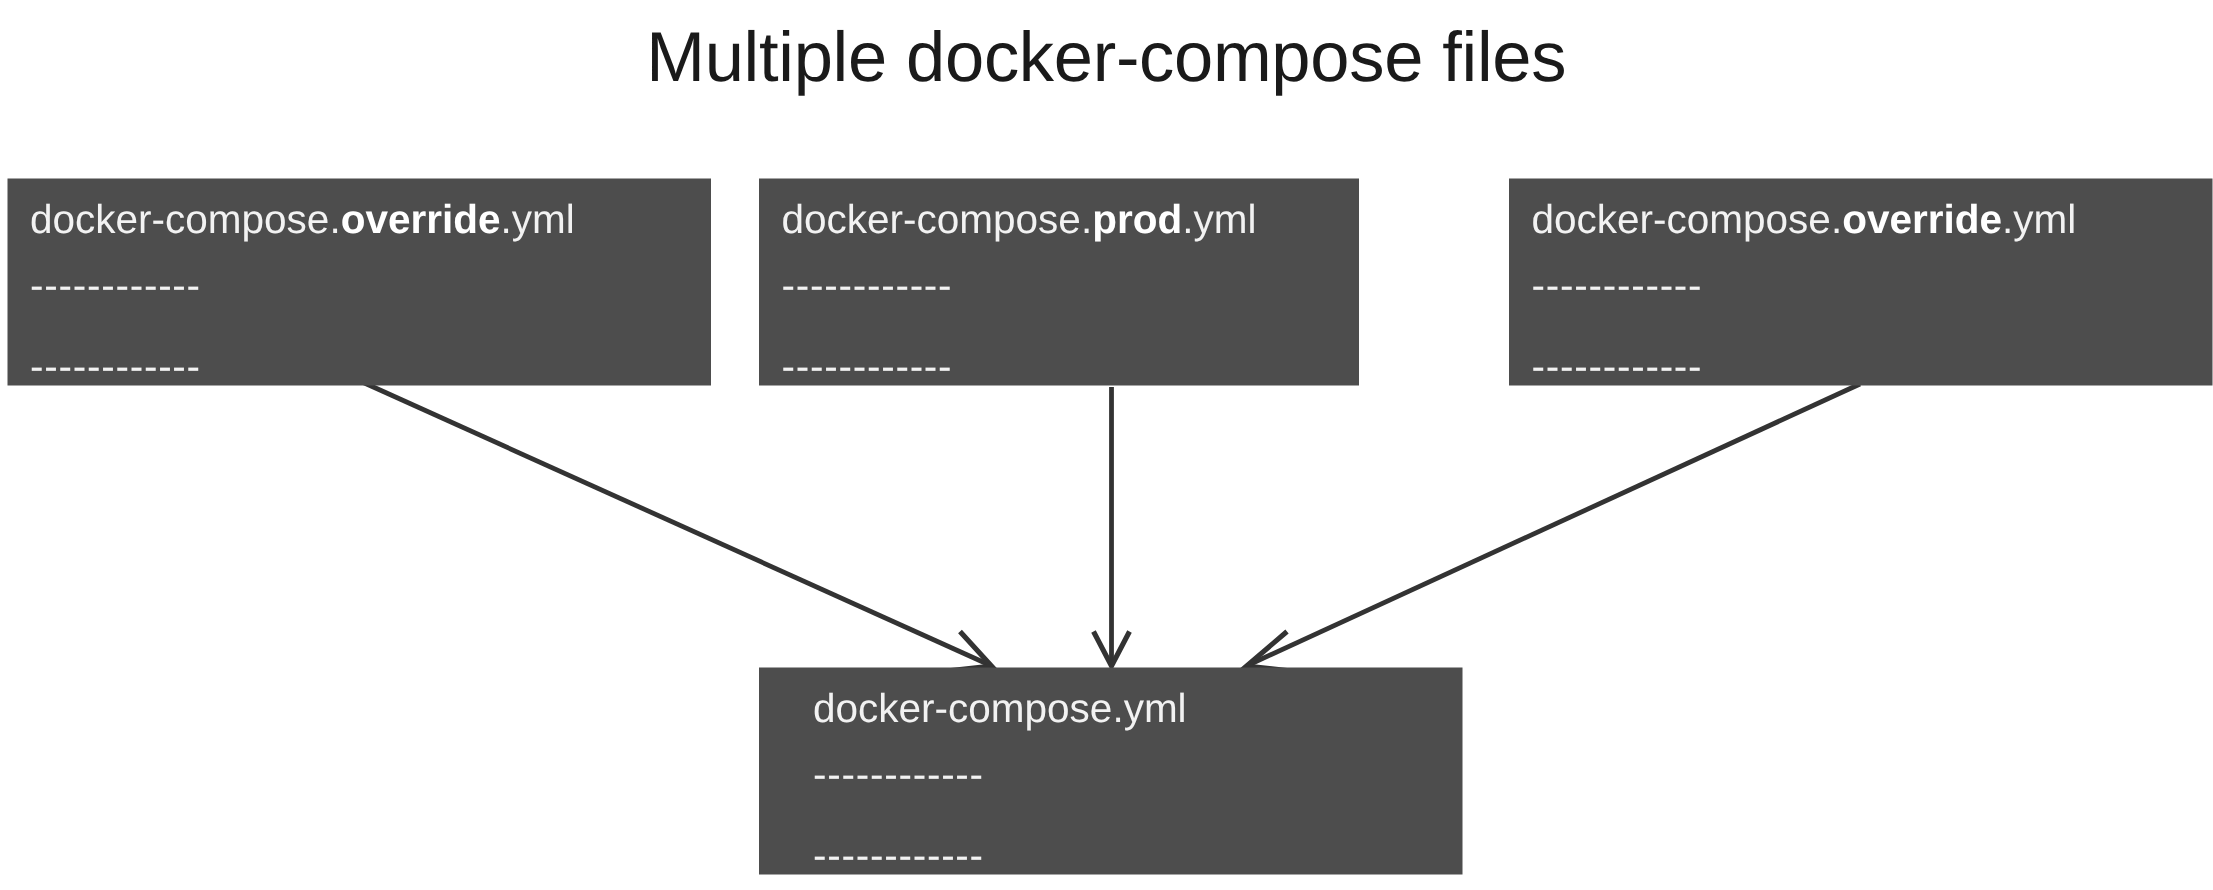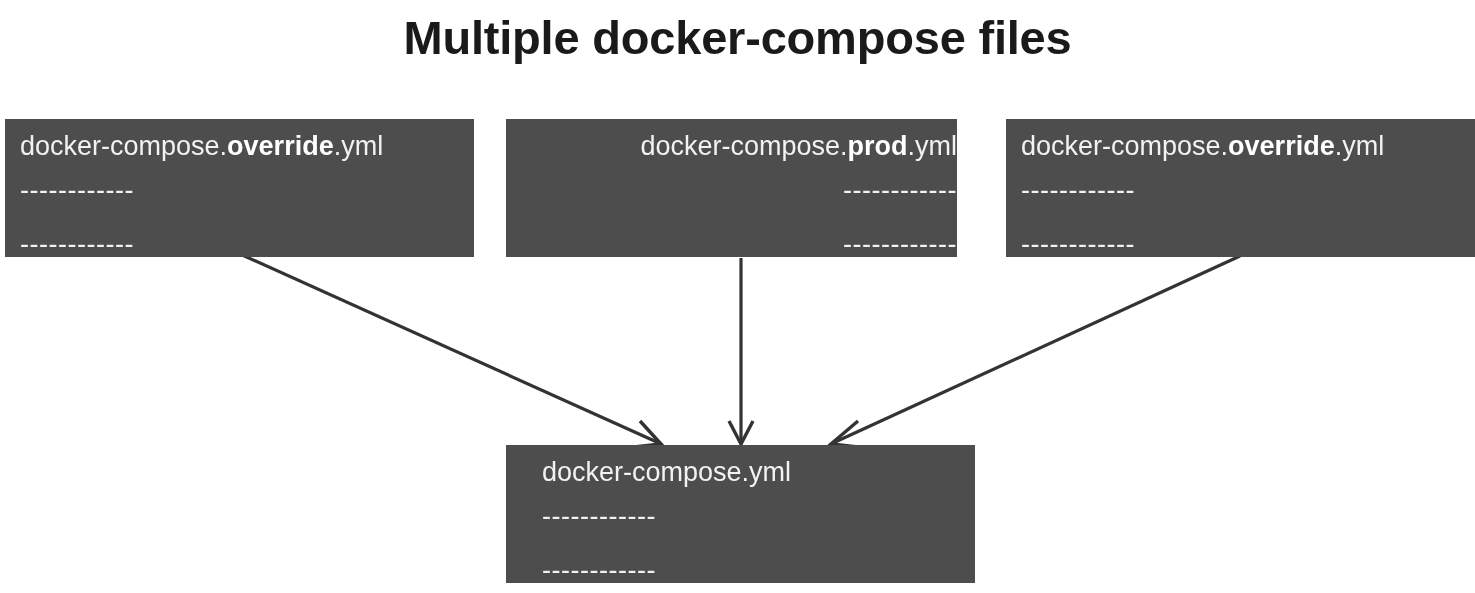--- a/index.html
+++ b/index.html
@@ -15,21 +15,21 @@
     font-family: "Liberation Sans", sans-serif;
   }
 
   #diagram-title {
     position: absolute;
     top: 14px;
     left: 0;
     width: 1475px;
     text-align: center;
     font-size: 47px;
-    font-weight: 700;
+    font-weight: 400;
     line-height: 1.0;
     color: #1a1a1a;
     letter-spacing: -0.2px;
     white-space: nowrap;
   }
 
   .file-box {
     position: absolute;
     background: #4d4d4d;
     box-sizing: border-box;
@@ -55,21 +55,21 @@
     color: #f2f2f2;
     line-height: 1.0;
     letter-spacing: 0.5px;
     white-space: nowrap;
   }
   .dash-line.first { margin-top: 14px; }
   .dash-line.second { margin-top: 27px; }
 
   
   #box-override { left: 5px;    top: 119px; width: 469px; height: 138px; }
-  #box-prod     { left: 506px;  top: 119px; width: 451px; height: 138px; text-align: right; }
+  #box-prod     { left: 506px;  top: 119px; width: 400px; height: 138px; }
   #box-staging  { left: 1006px; top: 119px; width: 469px; height: 138px; }
   #box-base     { left: 506px;  top: 445px; width: 469px; height: 138px; padding-left: 36px; }
 
   #arrow-layer {
     position: absolute;
     left: 0;
     top: 0;
     width: 1475px;
     height: 593px;
     pointer-events: none;

